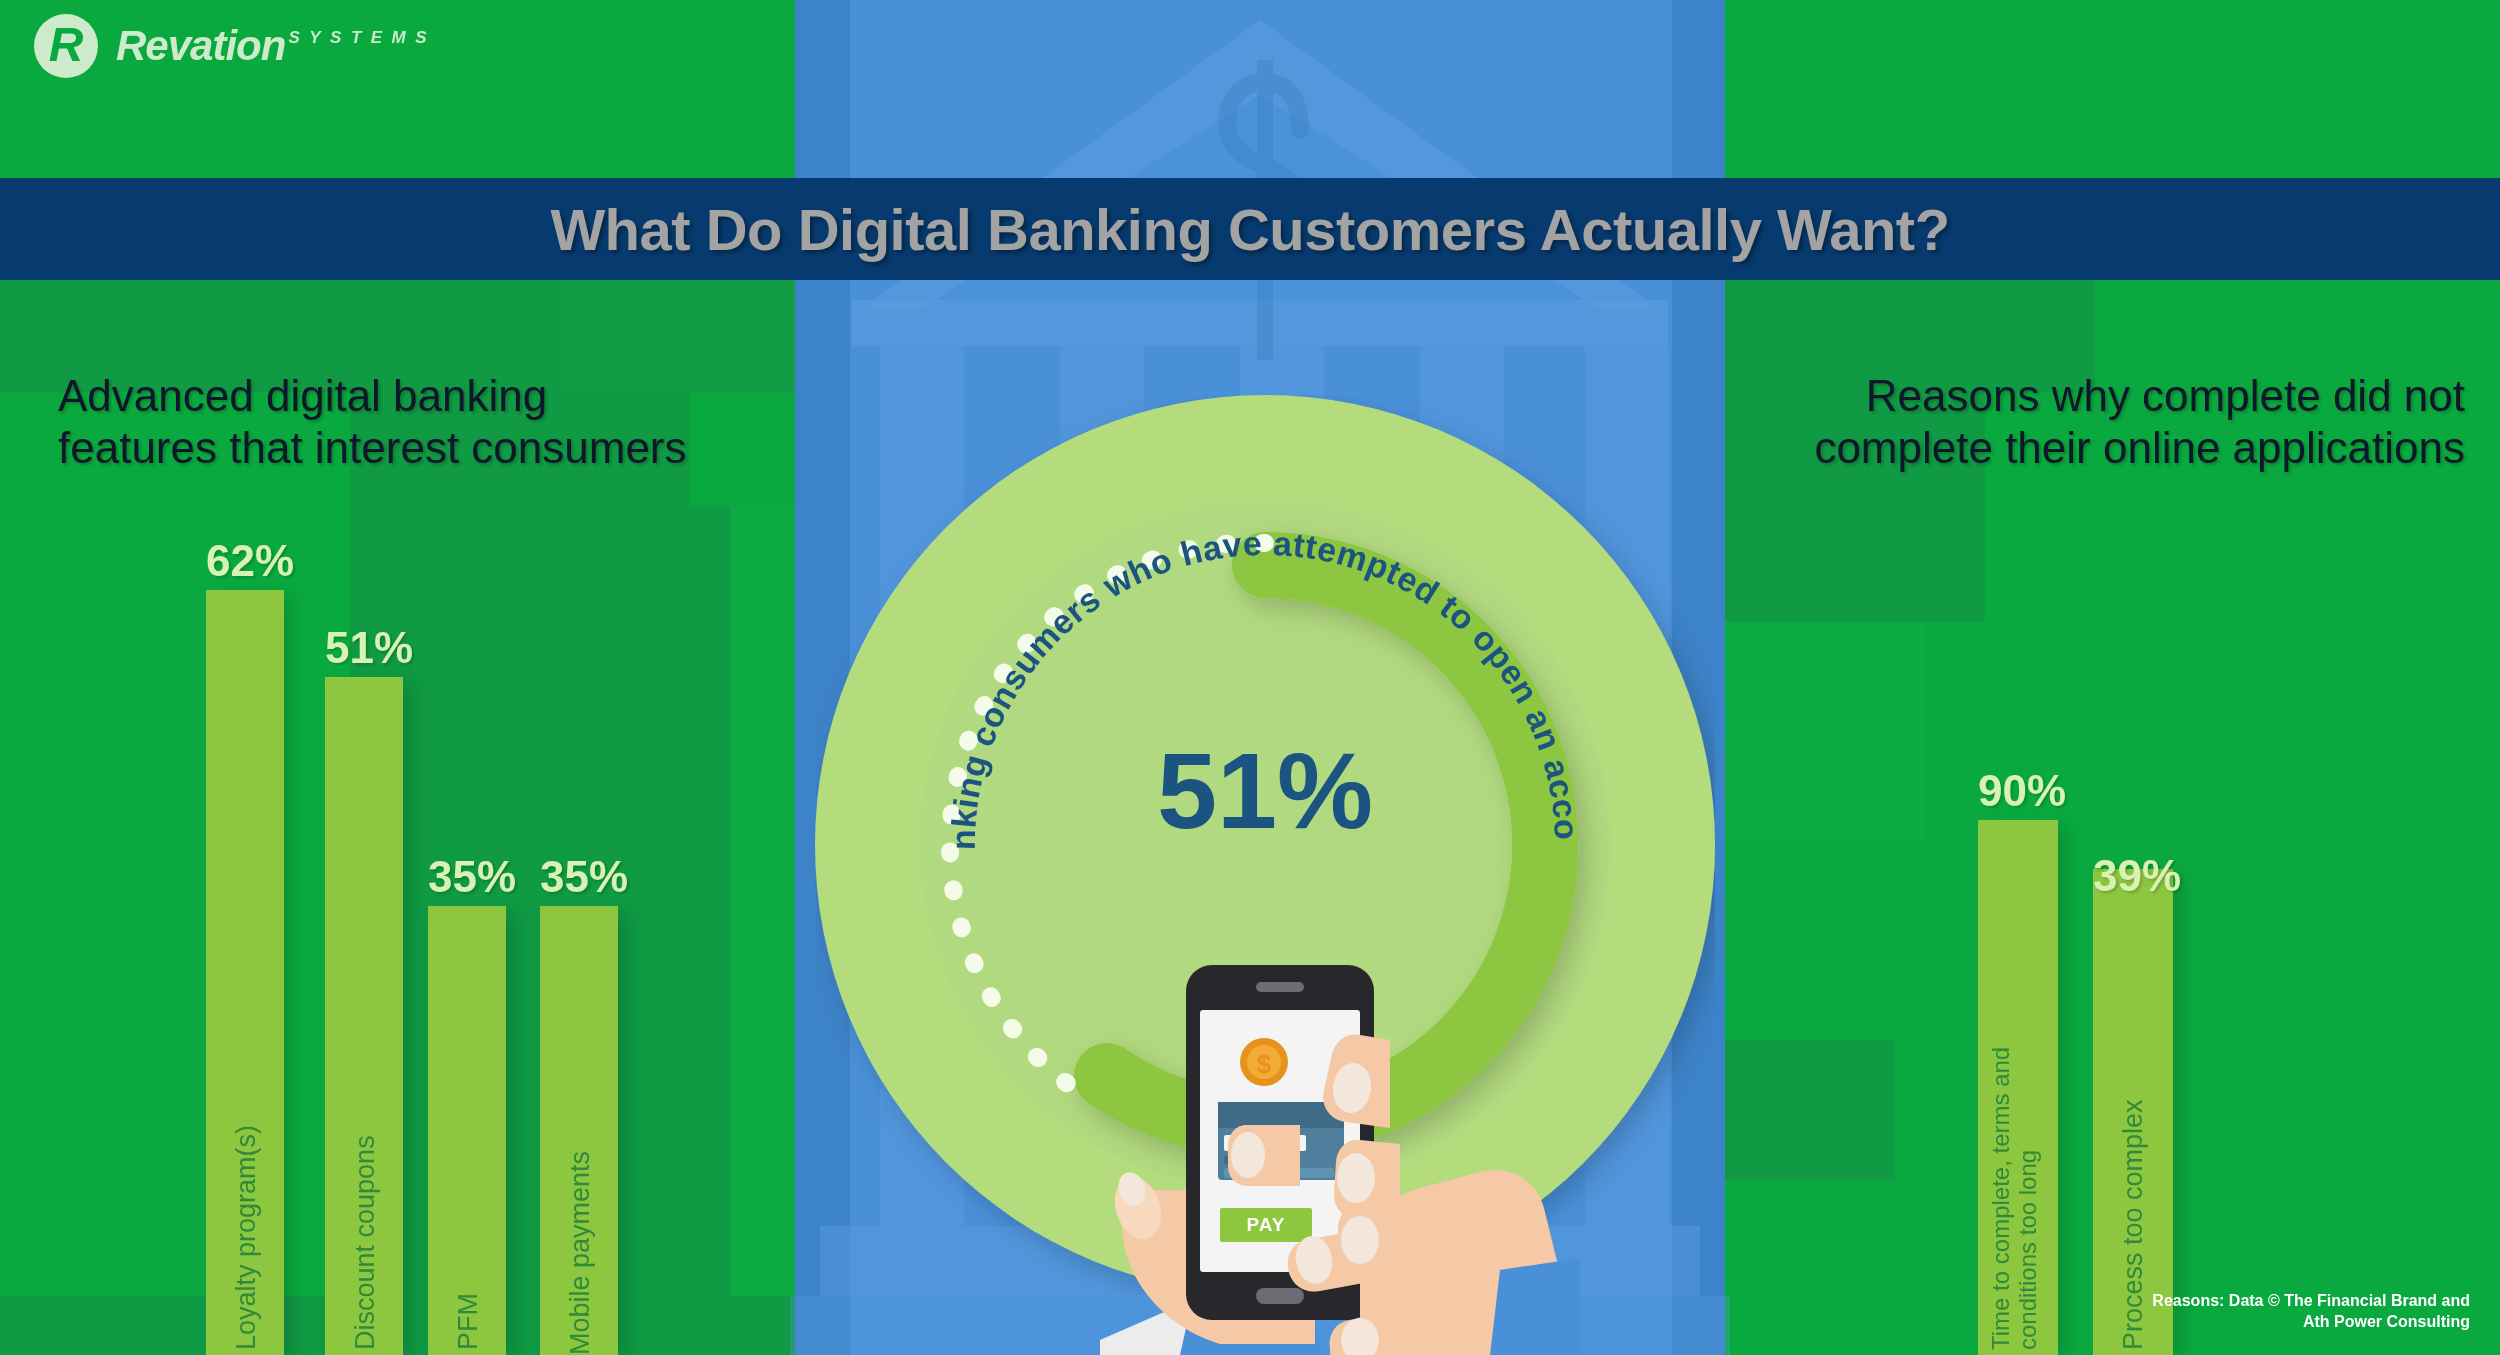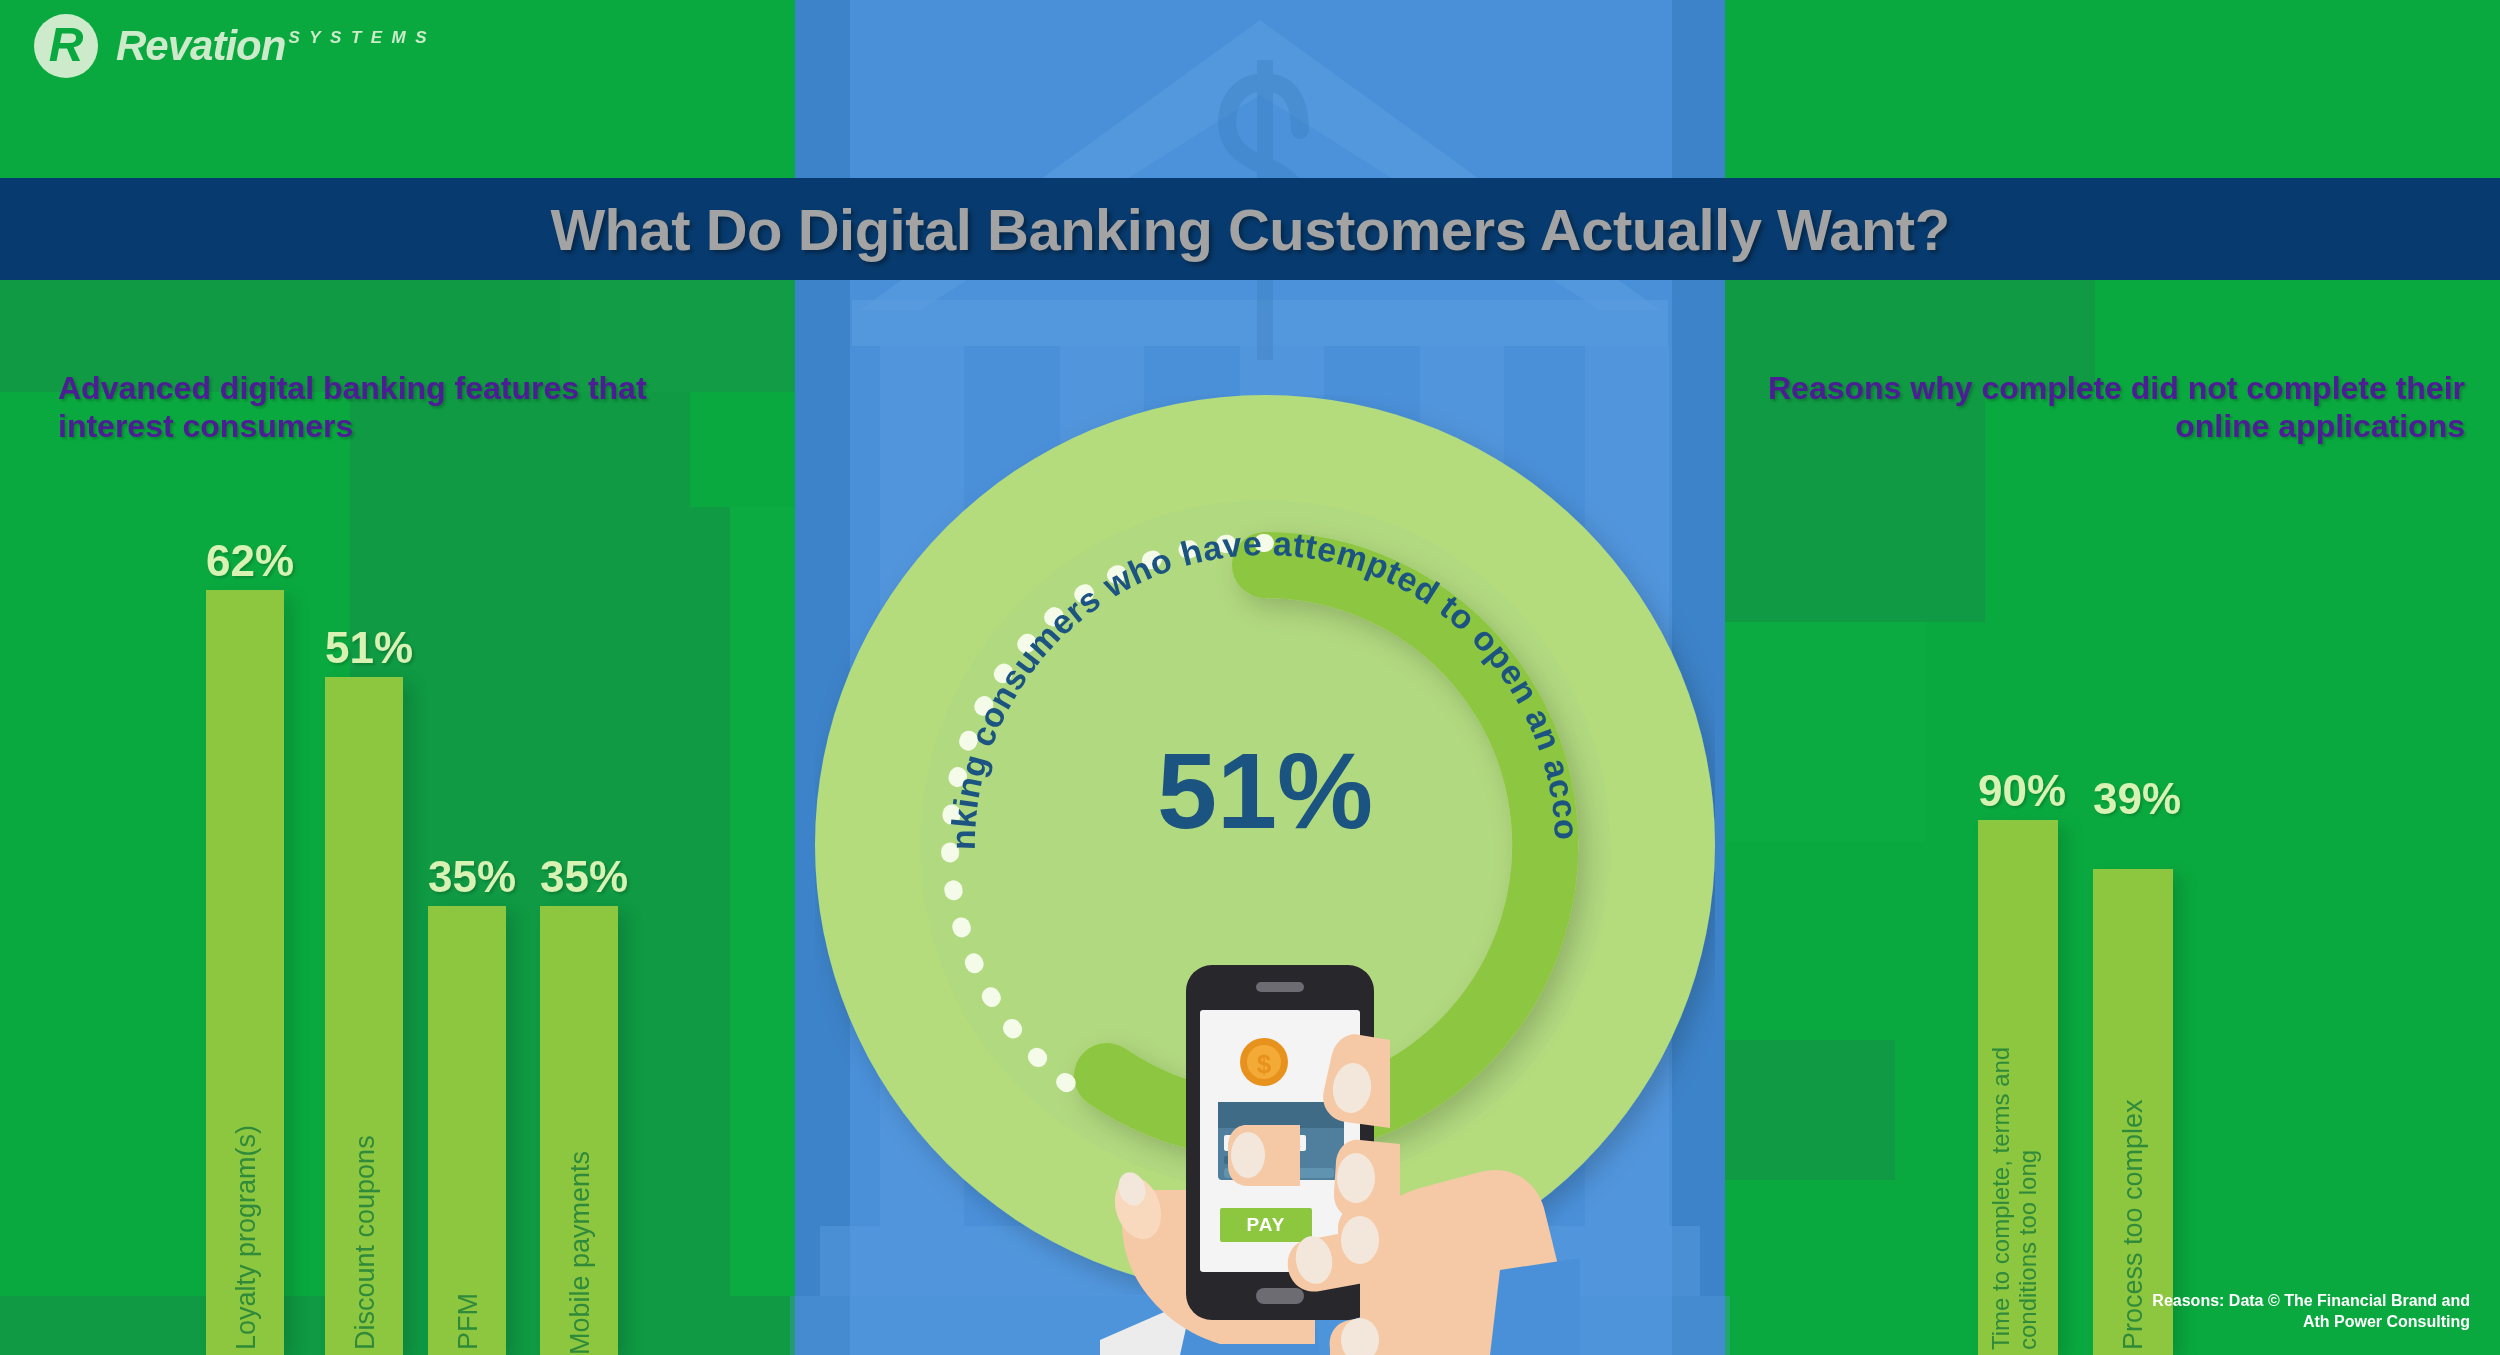--- a/index.html
+++ b/index.html
@@ -96,21 +96,21 @@
     line-height:0.95; letter-spacing:-1px;
   }
   .logo-sub {
     color:#cdebcb; font-size:17px; font-weight:bold;
     letter-spacing:9.5px; margin-top:2px; margin-left:3px;font-style:italic;
   }
 
   
   .sec-head {
     position:absolute; z-index:35;
-    color:#4c1d95; font-size:32px; font-weight:bold; line-height:1.18;
+    color:#0f172a; font-size:44px; font-weight:normal; line-height:1.18;
     text-shadow:2px 2px 3px rgba(0,0,0,0.22);
   }
   #head-left  { left:58px; top:370px; width:640px; }
   #head-right { left:1735px; top:370px; width:730px; text-align:right; }
 
   
   .bar {
     position:absolute; background:#8dc63f; z-index:30;
     box-shadow: 10px 6px 16px rgba(0,0,0,0.13);
   }
@@ -223,21 +223,21 @@
     <div class="bar-value" style="left:540px;top:852px;">35%</div>
     <div class="bar" style="left:540px;top:906px;width:78px;height:449px;"></div>
     <div class="bar-label" style="left:565px;top:1075px;height:280px;">Mobile payments</div>
   </div>
 
   <div>
     <div class="bar-value" style="left:1978px;top:766px;">90%</div>
     <div class="bar" style="left:1978px;top:820px;width:80px;height:535px;"></div>
     <div class="bar-label" style="left:1988px;top:1000px;height:350px;width:64px;font-size:24px;">Time to complete, terms and conditions too long</div>
 
-    <div class="bar-value" style="left:2093px;top:774px;">39%</div>
+    <div class="bar-value" style="left:2093px;top:851px;">39%</div>
     <div class="bar" style="left:2093px;top:869px;width:80px;height:486px;"></div>
     <div class="bar-label" style="left:2118px;top:1060px;height:290px;">Process too complex</div>
   </div>
 
   <div class="donut-wrap">
     <svg class="donut-svg" viewBox="0 0 900 900">
       <defs>
         <filter id="softshadow" x="-30%" y="-30%" width="160%" height="160%">
           <feDropShadow dx="8" dy="10" stdDeviation="12" flood-color="#000" flood-opacity="0.18"></feDropShadow>
         </filter>

